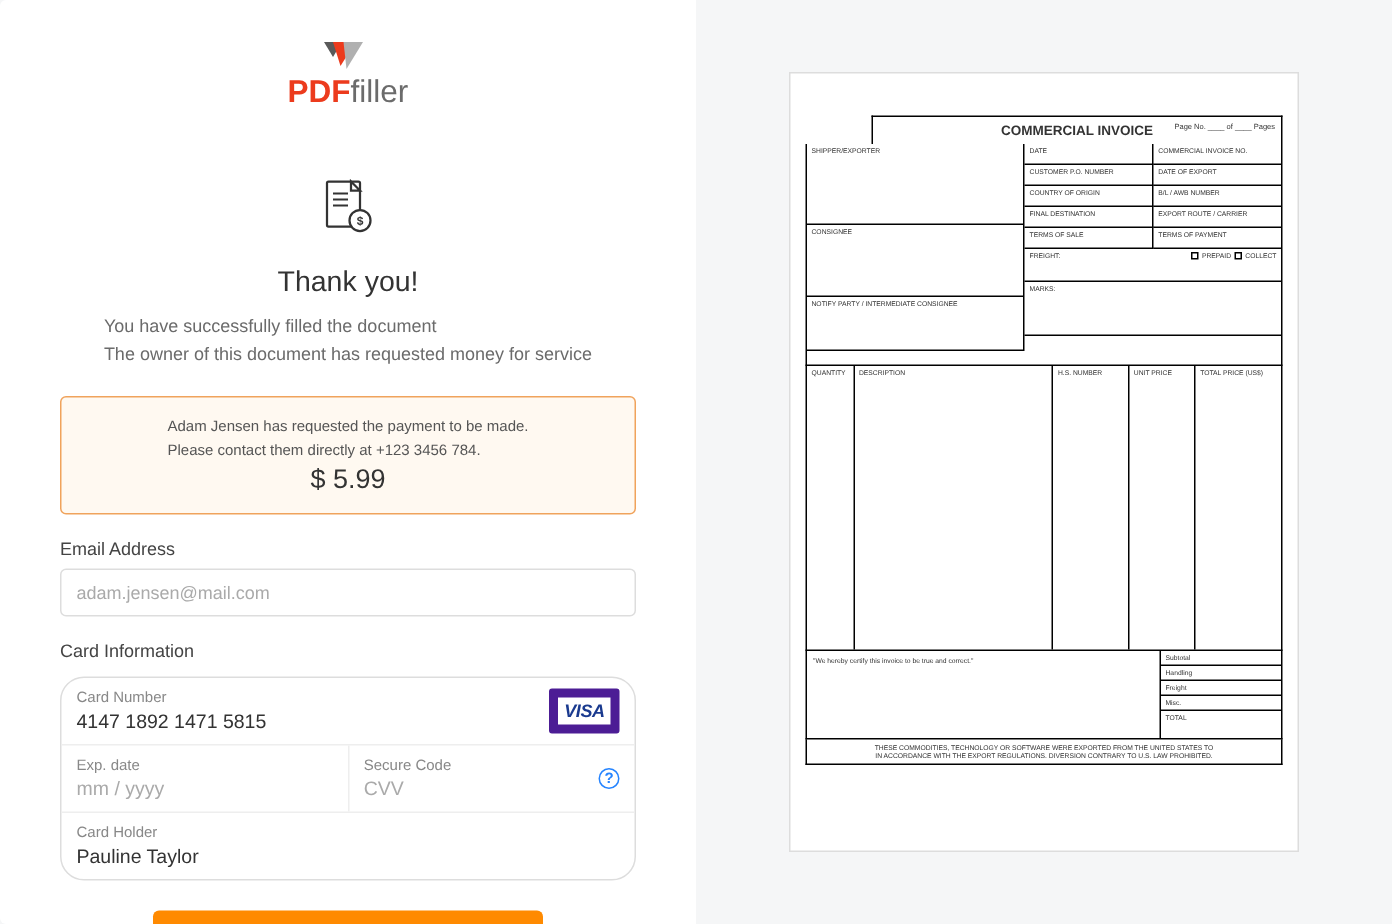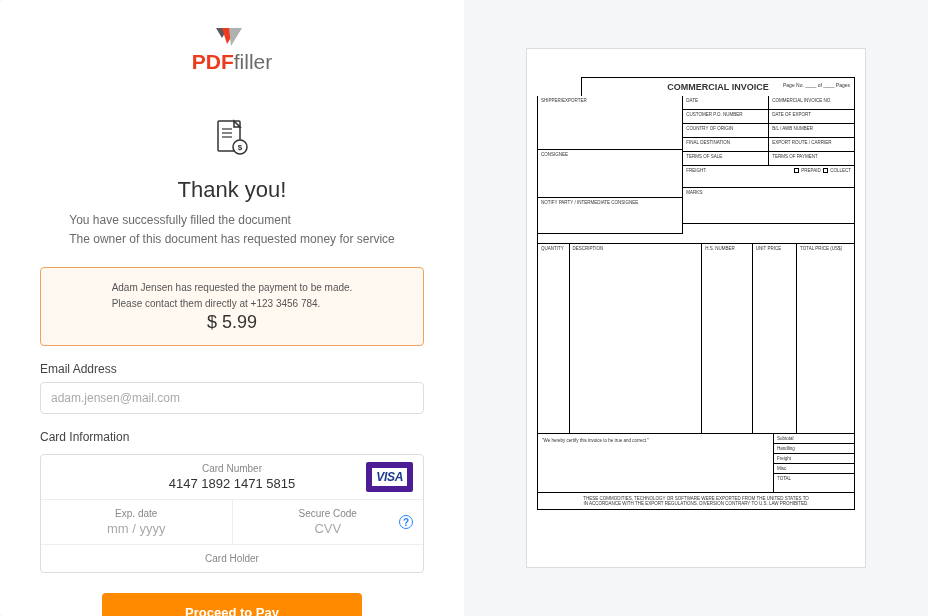--- a/index.html
+++ b/index.html
@@ -40,21 +40,21 @@
     color: #6b6b6b;
     flex-direction: column;
   }
   .logo .pdf { color: #ec3b1d; font-weight: 700; }
   .logo svg { margin-right: 6px; }
 
   
   .receipt-icon { margin-top: 45px; }
 
   .title {
-    font-size: 22px;
+    font-size: 19px;
     color: #333;
     margin-top: 14px;
     font-weight: 400;
   }
   .subtitle {
     font-size: 12px;
     color: #6b6b6b;
     text-align: left;
     margin-top: 8px;
     line-height: 1.6;
@@ -97,23 +97,22 @@
     padding: 8px 10px;
     font-size: 12px;
     color: #333;
     outline: none;
   }
   .input::placeholder { color: #aaa; }
 
   .card-block {
     width: 100%;
     border: 1px solid #ddd;
-    border-radius: 4px;
+    border-radius: 16px;
     margin-top: 4px;
-    text-align: center;
   }
   .card-row {
     display: flex;
     border-bottom: 1px solid #eee;
   }
   .card-row:last-child { border-bottom: none; }
   .card-cell {
     flex: 1;
     padding: 8px 10px;
     position: relative;
@@ -302,20 +301,21 @@
       </div>
       <div class="card-cell">
         <span class="mini-label">Secure Code</span>
         <span class="value placeholder">CVV</span>
         <span class="card-icon-right help-icon">?</span>
       </div>
     </div>
     <div class="card-row">
       <div class="card-cell">
         <span class="mini-label">Card Holder</span>
+        <span class="value">Pauline Taylor</span>
       </div>
     </div>
   </div>
 
   <button class="proceed-btn">Proceed to Pay</button>
 
 </div>
 
 <div class="right-panel">
   <div class="doc-preview">

